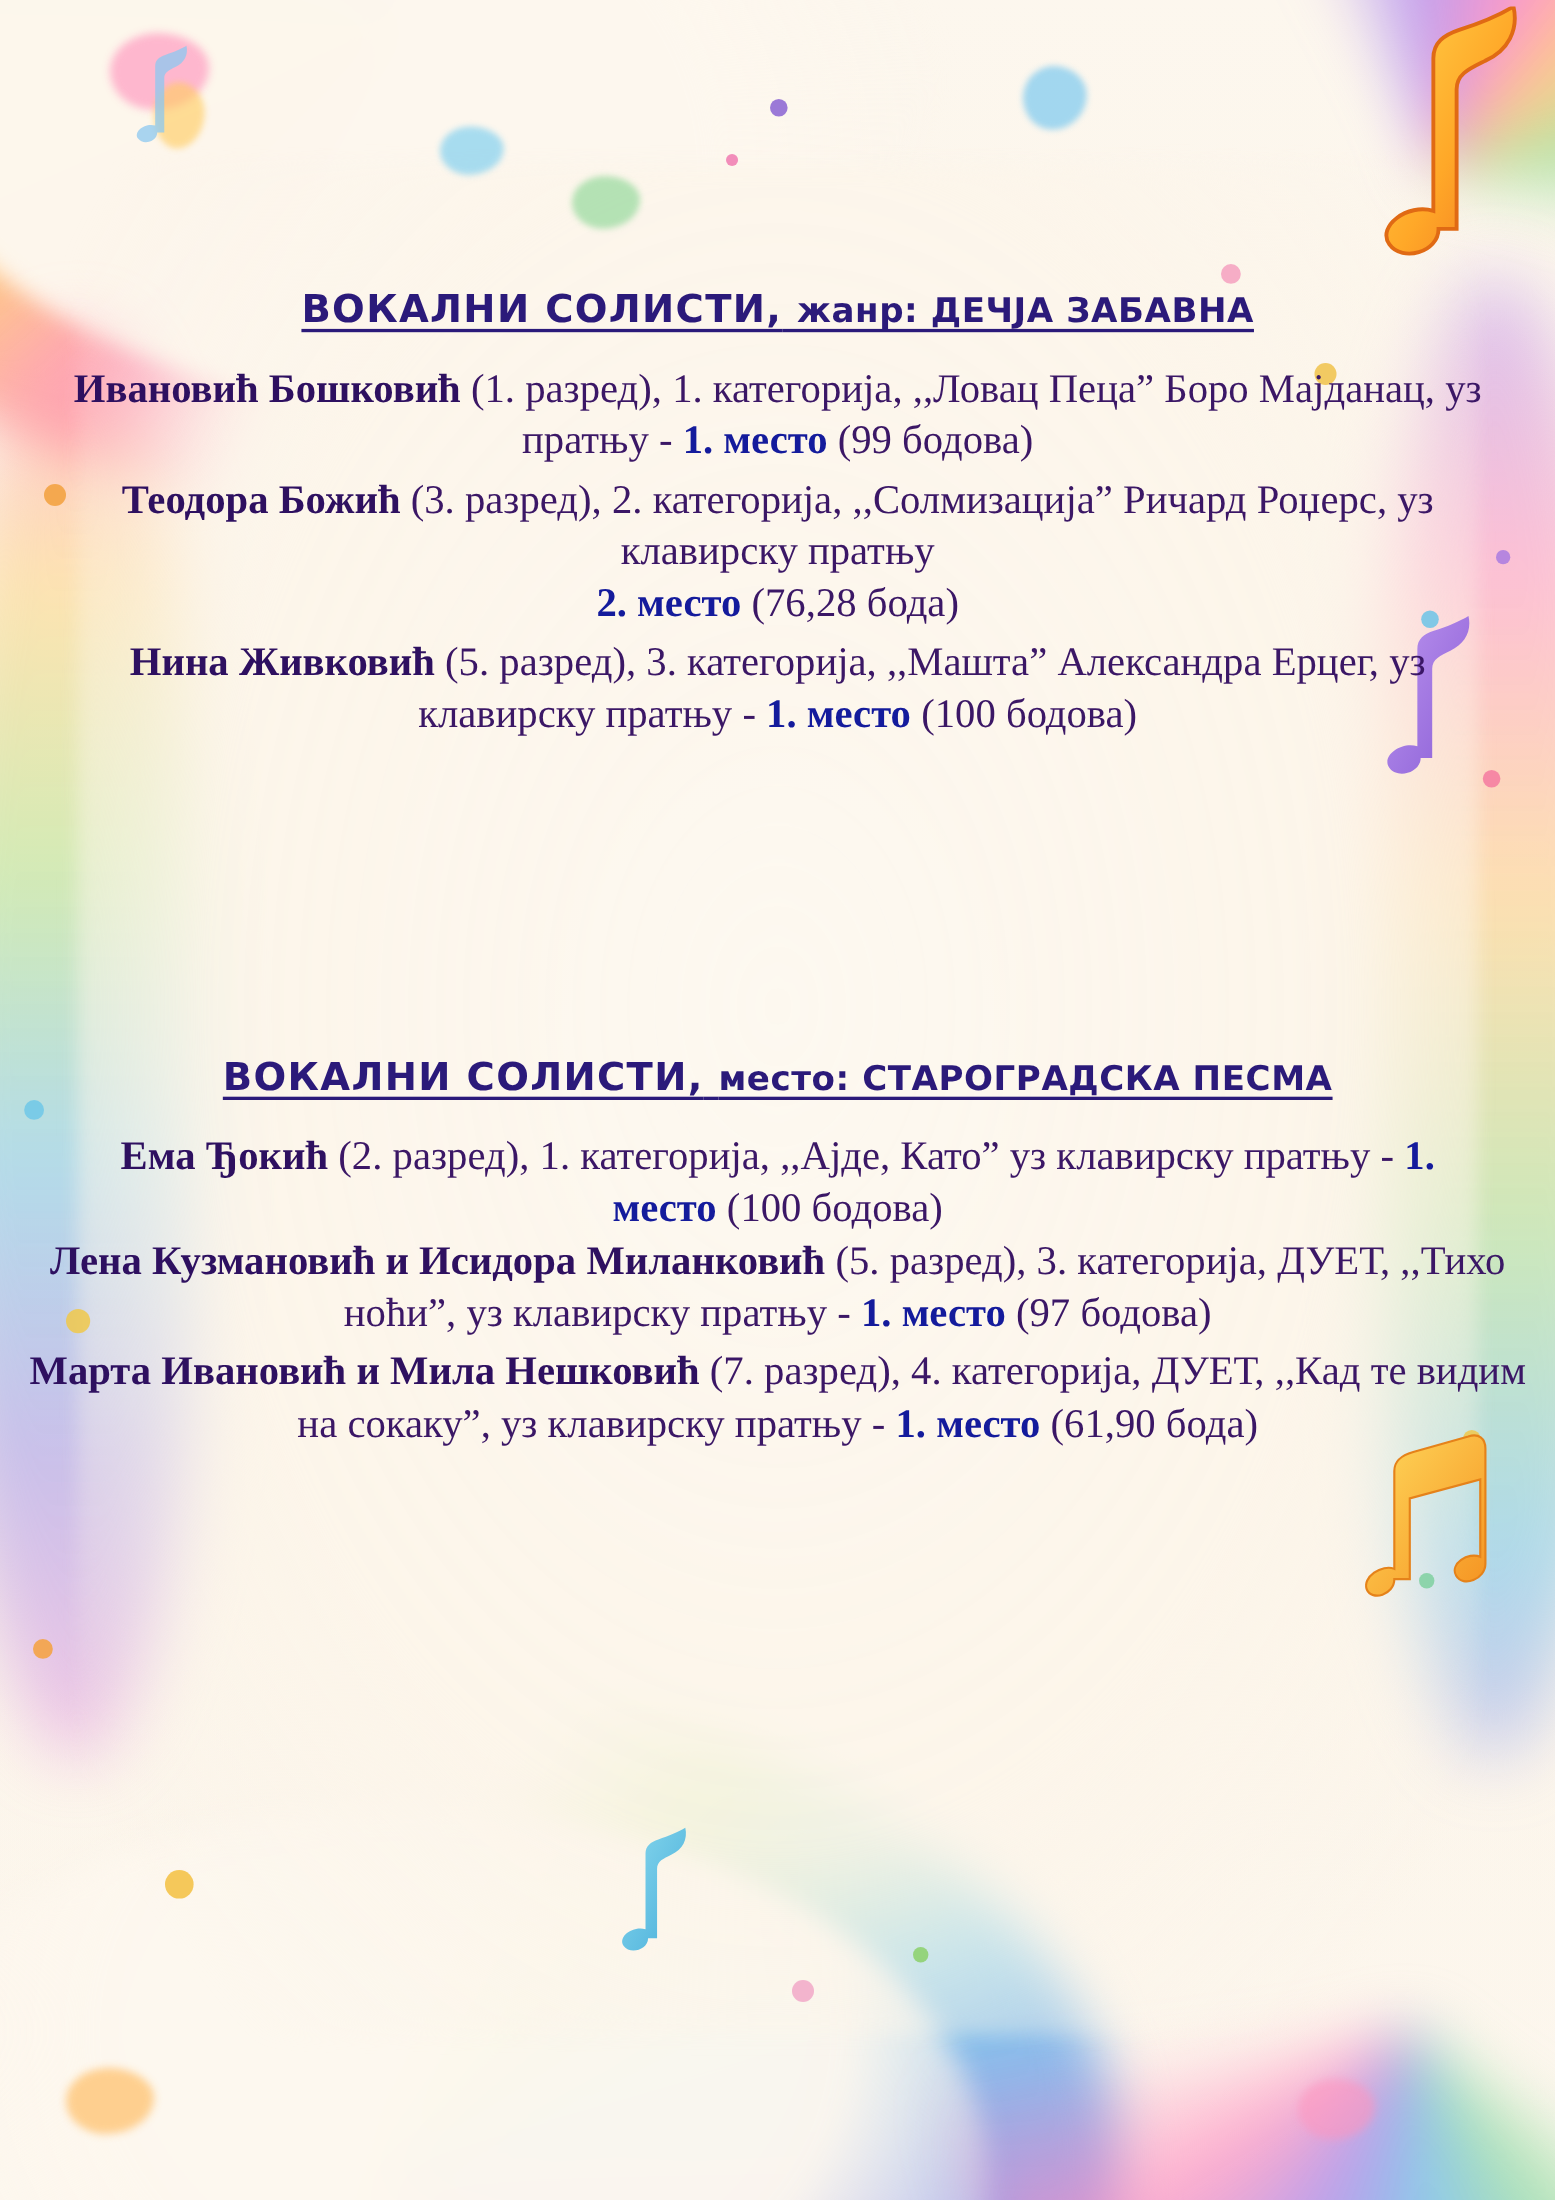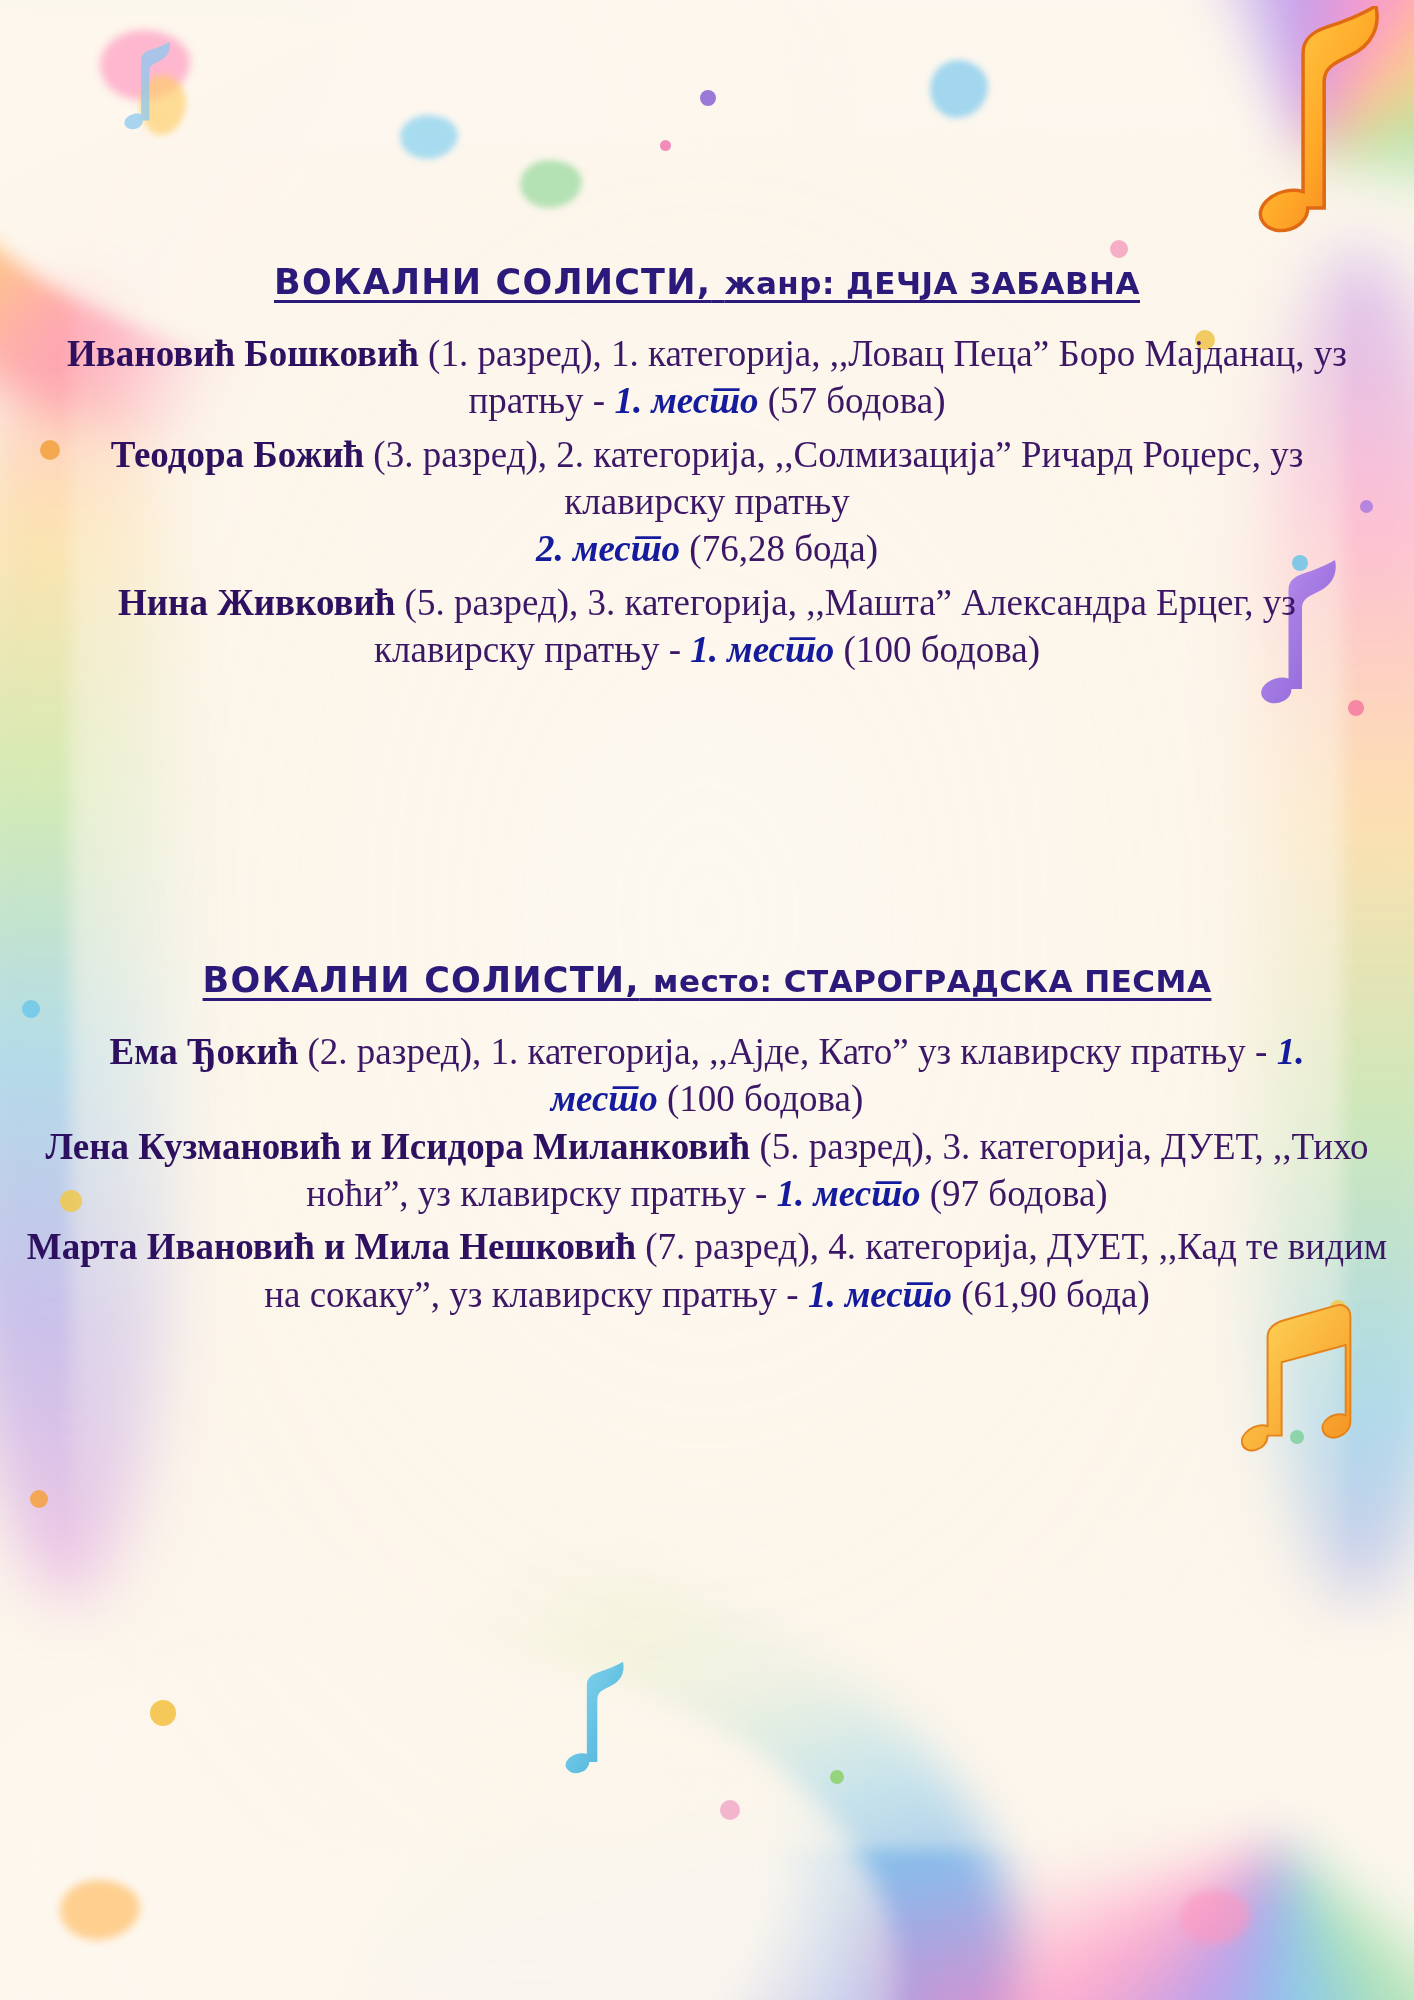--- a/index.html
+++ b/index.html
@@ -210,21 +210,20 @@
     color: #3b1766;
     margin: 0 auto;
   }
   .entry b.name {
     font-weight: bold;
     color: #2e1060;
   }
   .entry b.place {
     font-weight: bold;
     color: #141b9c;
-    font-style: italic;
   }
 
   #block1 { position: absolute; left: 40px; top: 262px; width: 1334px; }
   #block1 .section-title { margin-bottom: 28px; }
   #block1 .entry { margin-bottom: 6px; }
 
   #block2 { position: absolute; left: 20px; top: 960px; width: 1374px; }
   #block2 .section-title { margin-bottom: 28px; }
   #block2 .entry { margin-bottom: 6px; }
   .e-w3 { width: 1310px; }
@@ -315,21 +314,21 @@
 
   <div class="content">
 
     <div id="block1">
       <div class="section-title">
         <span>ВОКАЛНИ СОЛИСТИ,</span>
         <span class="genre">жанр: ДЕЧЈА ЗАБАВНА</span>
       </div>
 
       <div class="entry e-w3" style="width:1334px;">
-        <b class="name">Ивановић Бошковић</b><span> (1. разред), 1. категорија, ,,Ловац Пеца” Боро Мајданац, уз пратњу - </span><b class="place">1. место</b><span> (57 бодова)</span>
+        <b class="name">Ивановић Бошковић</b><span> (1. разред), 1. категорија, ,,Ловац Пеца” Боро Мајданац, уз пратњу - </span><b class="place">1. место</b><span> (99 бодова)</span>
       </div>
 
       <div class="entry" style="width:1334px;">
         <b class="name">Теодора Божић</b><span> (3. разред), 2. категорија, ,,Солмизација” Ричард Роџерс, уз клавирску пратњу</span><br>
         <b class="place">2. место</b><span> (76,28 бода)</span>
       </div>
 
       <div class="entry" style="width:1334px;">
         <b class="name">Нина Живковић</b><span> (5. разред), 3. категорија, ,,Машта” Александра Ерцег, уз клавирску пратњу - </span><b class="place">1. место</b><span> (100 бодова)</span>
       </div>

